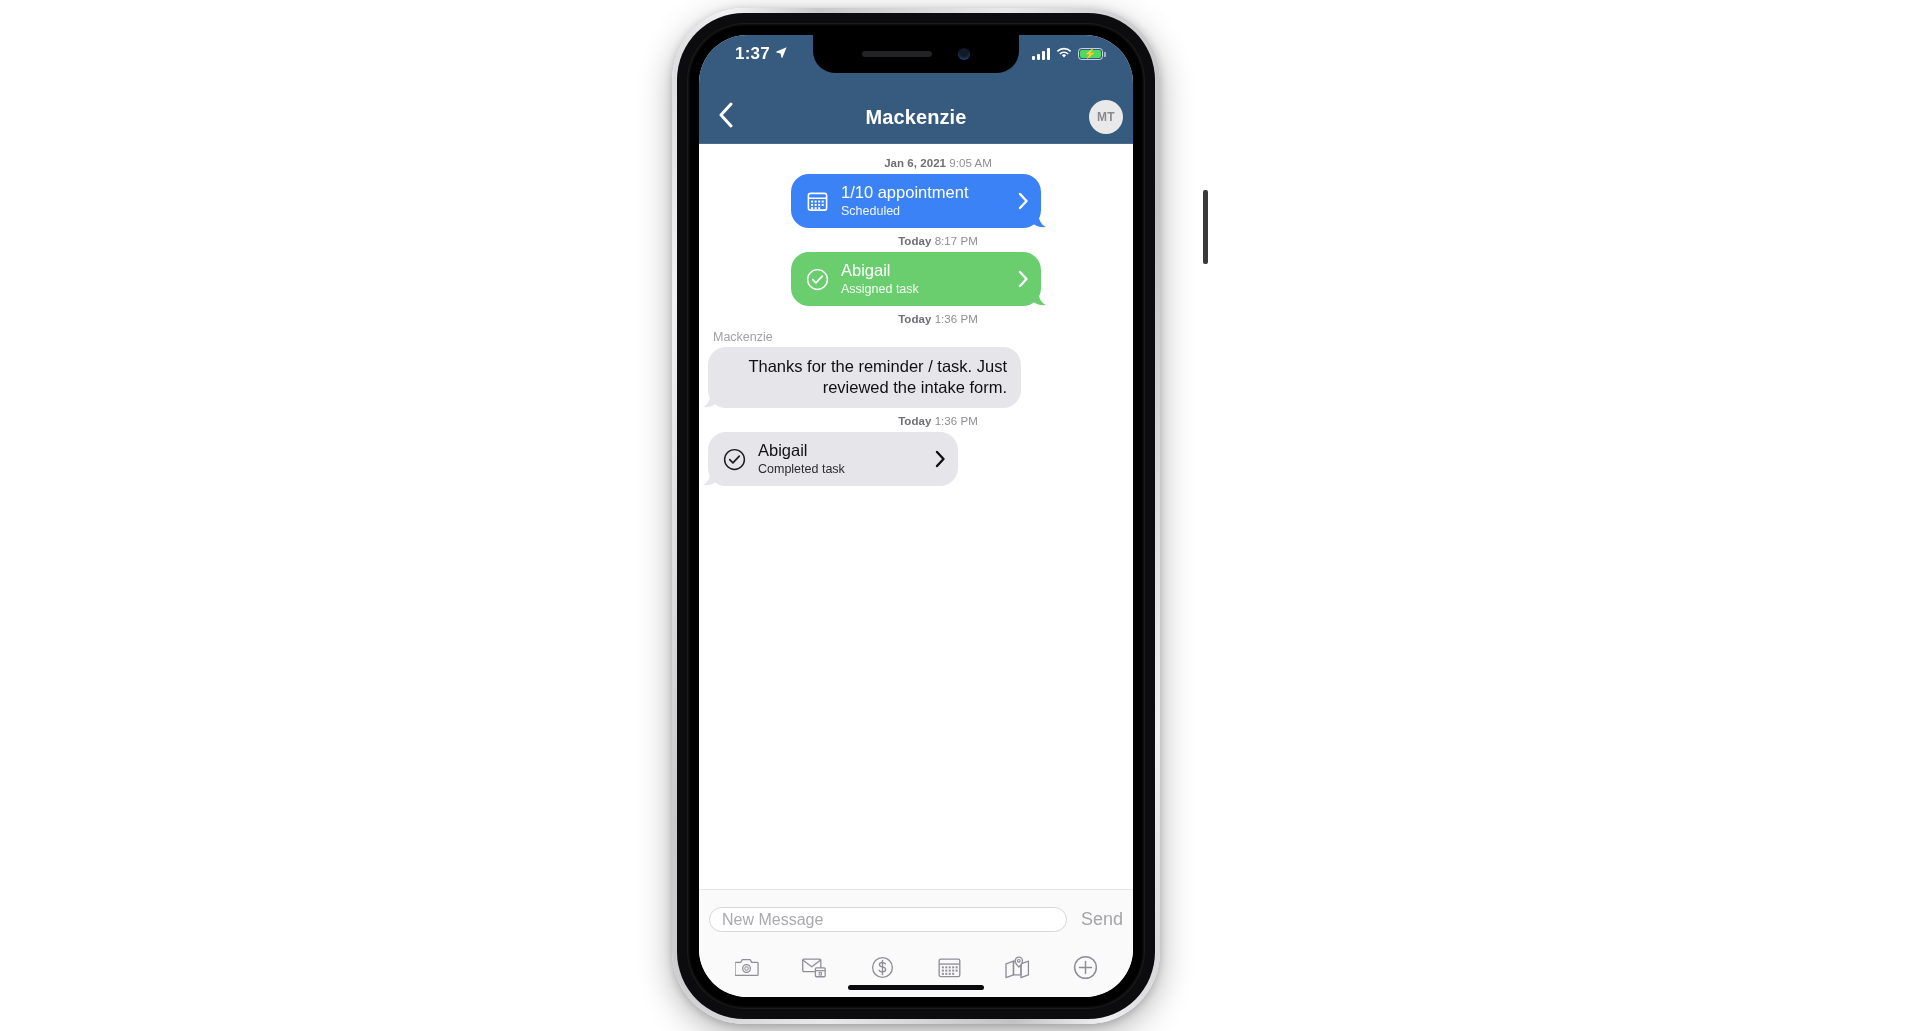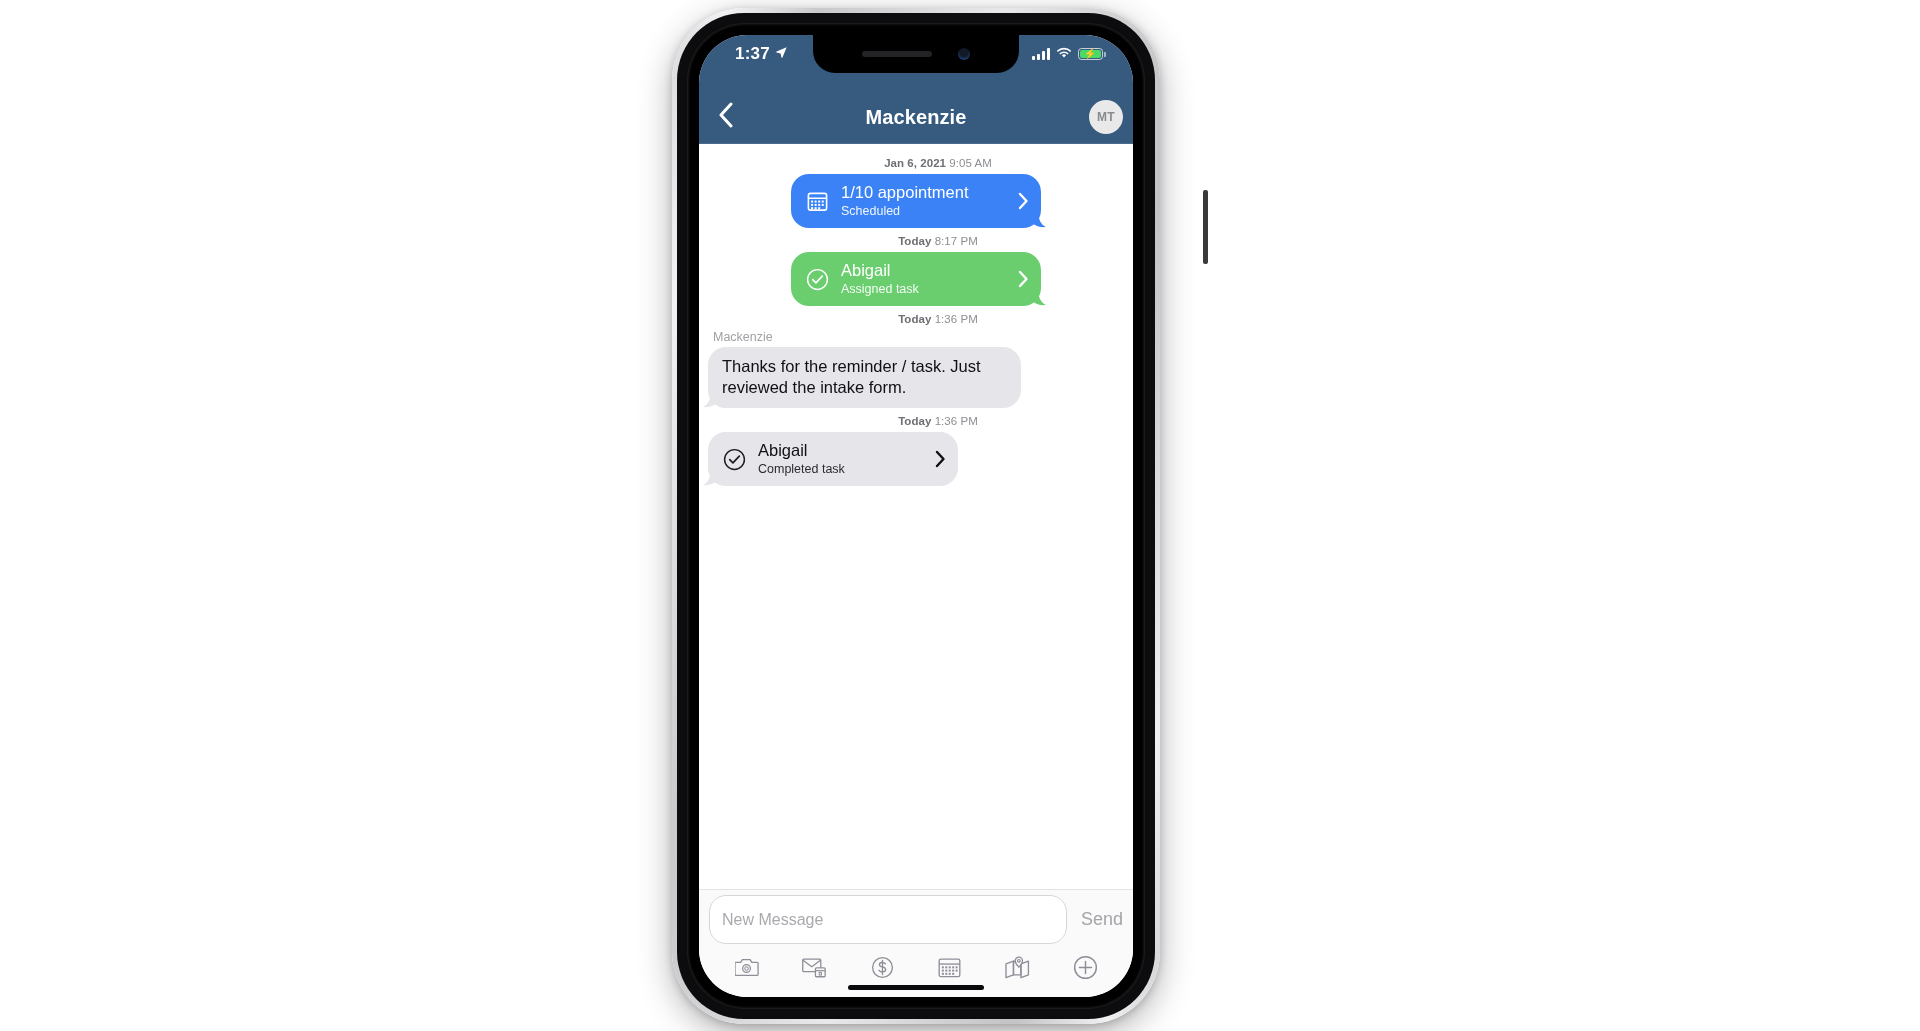--- a/index.html
+++ b/index.html
@@ -331,40 +331,41 @@
   
   .text-bubble {
     position: relative;
     max-width: 285px;
     background: #e5e5ea;
     color: #111114;
     border-radius: 18px;
     padding: 9px 14px 10px 14px;
     font-size: 16.5px;
     line-height: 21px;
+    text-align: right;
   }
 
   
   .composer {
     position: absolute;
     left: 0;
     right: 0;
     bottom: 48px;
     height: 60px;
     background: #fafafa;
     border-top: 1px solid #e3e3e6;
     display: flex;
     align-items: center;
     padding: 0 10px;
     box-sizing: border-box;
     z-index: 3;
   }
   .msg-input {
     flex: 1 1 auto;
-    height: 49px;
+    height: 25px;
     border: 1px solid #d7d7db;
     border-radius: 17px;
     background: #ffffff;
     font-size: 16px;
     font-family: "Liberation Sans", sans-serif;
     color: #ef4444;
     padding: 0 12px;
     box-sizing: border-box;
     outline: none;
   }

